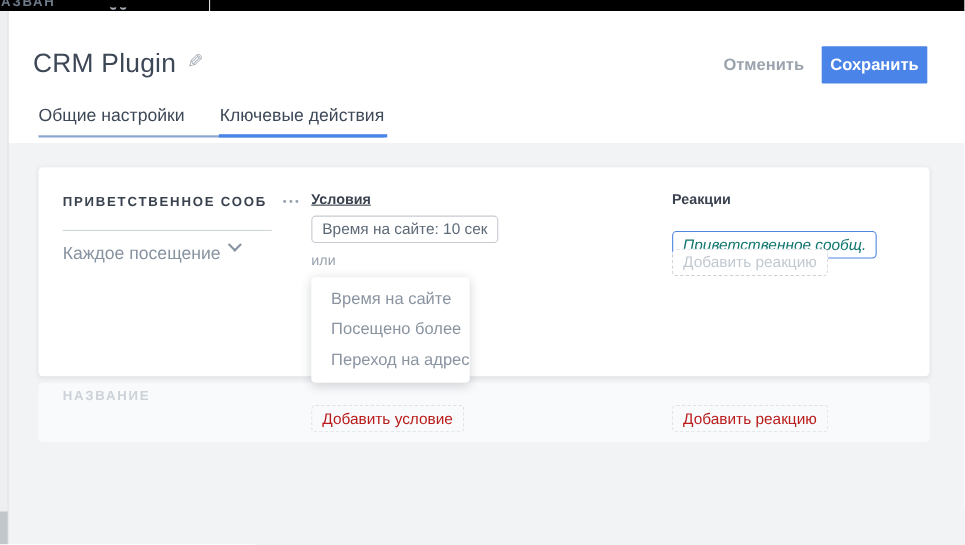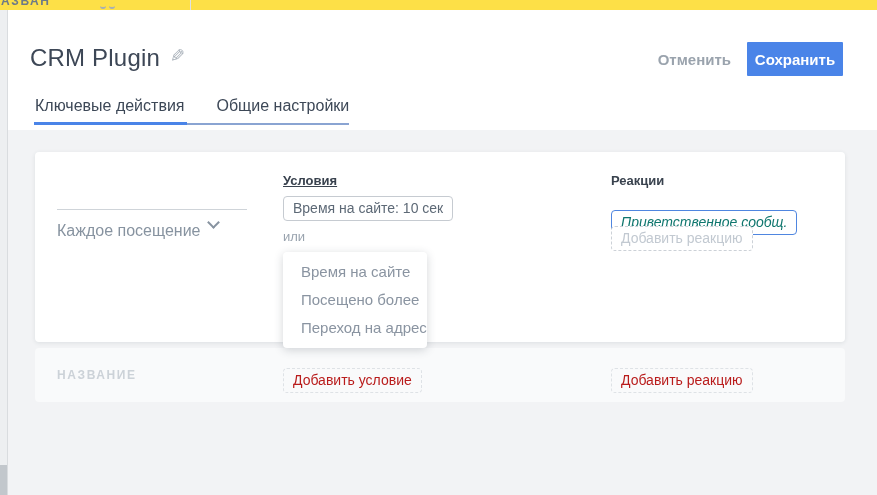--- a/index.html
+++ b/index.html
@@ -1,20 +1,20 @@
 <!DOCTYPE html>
 <html><head>
 <meta charset="utf-8">
 <style>
   html,body{margin:0;padding:0;background:#fff;}
   .screen{position:relative;width:877px;height:495px;overflow:hidden;background:#fff;
           font-family:"Liberation Sans",sans-serif;-webkit-font-smoothing:antialiased;}
 
   
-  .bg-top{position:absolute;left:0;top:0;width:877px;height:10px;background:#fde047;
+  .bg-top{position:absolute;left:0;top:0;width:877px;height:10px;background:#000000;
           border-bottom:1px solid #e1e4e7;overflow:hidden;}
   .bg-clipped-text{position:absolute;left:1px;top:-6px;font-size:12px;font-weight:700;
           letter-spacing:1.6px;color:#6e7a87;white-space:nowrap;}
   .bg-marks{position:absolute;left:100px;top:3px;display:flex;gap:3px;}
   .bg-marks i{display:block;width:6px;height:4px;border-bottom:2px solid #a6aeb6;
           border-radius:0 0 60% 60%;}
   .bg-col-divider{position:absolute;left:190px;top:0;width:1px;height:10px;background:#dde1e4;}
   .bg-left{position:absolute;left:0;top:10px;width:7px;bottom:0;background:#edeff1;
           border-right:1px solid #d9dcdf;}
   .bg-scroll-thumb{position:absolute;left:0;bottom:0;width:7px;height:30px;background:#c2c7cc;}
@@ -63,21 +63,21 @@
         border-radius:4px;padding:3px 9px;font-size:14px;color:#5d6976;white-space:nowrap;
         cursor:pointer;line-height:17px;}
   .chip-cond{left:248px;top:44px;}
   .chip-react{left:576px;top:58px;border-color:#4f86e0;color:#0f766e;font-style:italic;}
   .chip-add{left:576px;top:74px;border:1px dashed #ccd1d7;color:#c2c9d1;}
   .or-label{position:absolute;left:248px;top:77px;font-size:13px;color:#99a3ae;}
 
   
   .ghost-row{position:absolute;left:27px;top:218px;width:810px;height:54px;
         background:rgba(255,255,255,0.55);border-radius:4px;z-index:1;}
-  .ghost-name{position:absolute;left:22px;top:20px;font-size:12px;font-weight:700;
+  .ghost-name{position:absolute;left:22px;top:5px;font-size:12px;font-weight:700;
         letter-spacing:1.6px;color:#ccd2d8;}
   .ghost-chip{position:absolute;top:20px;display:inline-block;background:transparent;
         border:1px dashed #dee2e6;border-radius:4px;padding:3px 9px;font-size:14px;
         color:#b91c1c;white-space:nowrap;cursor:pointer;line-height:17px;}
   .ghost-chip.c2{left:248px;} .ghost-chip.c3{left:576px;}
 
   
   .dropdown{position:absolute;left:275px;top:122px;width:140px;background:#fff;border-radius:4px;
         box-shadow:0 2px 10px rgba(40,50,65,0.20);padding:6px 2px;z-index:5;}
   .dd-item{height:28px;line-height:28px;padding:0 16px;font-size:15px;color:#8a94a1;
@@ -105,28 +105,32 @@
     <div class="panel-header">
       <h1 class="page-title">CRM Plugin</h1>
       <span class="pencil-icon">✎</span>
 
       <div class="header-actions">
         <button class="cancel-btn">Отменить</button>
         <button class="save-btn">Сохранить</button>
       </div>
 
       <div class="tabs">
+        <div class="tab">Общие настройки</div>
         <div class="tab active">Ключевые действия</div>
-        <div class="tab">Общие настройки</div>
       </div>
     </div>
 
     <div class="content">
 
       <div class="card">
+        <div class="card-name-wrap">
+          <span class="card-name">ПРИВЕТСТВЕННОЕ СООБ</span>
+          <span class="more-icon">•••</span>
+        </div>
         <div class="name-underline"></div>
 
         <div class="frequency">
           <span>Каждое посещение</span>
           <span class="chevron-down"></span>
         </div>
 
         <div class="col-header col-cond">Условия</div>
         <div class="chip chip-cond">Время на сайте: 10 сек</div>
         <div class="or-label">или</div>

